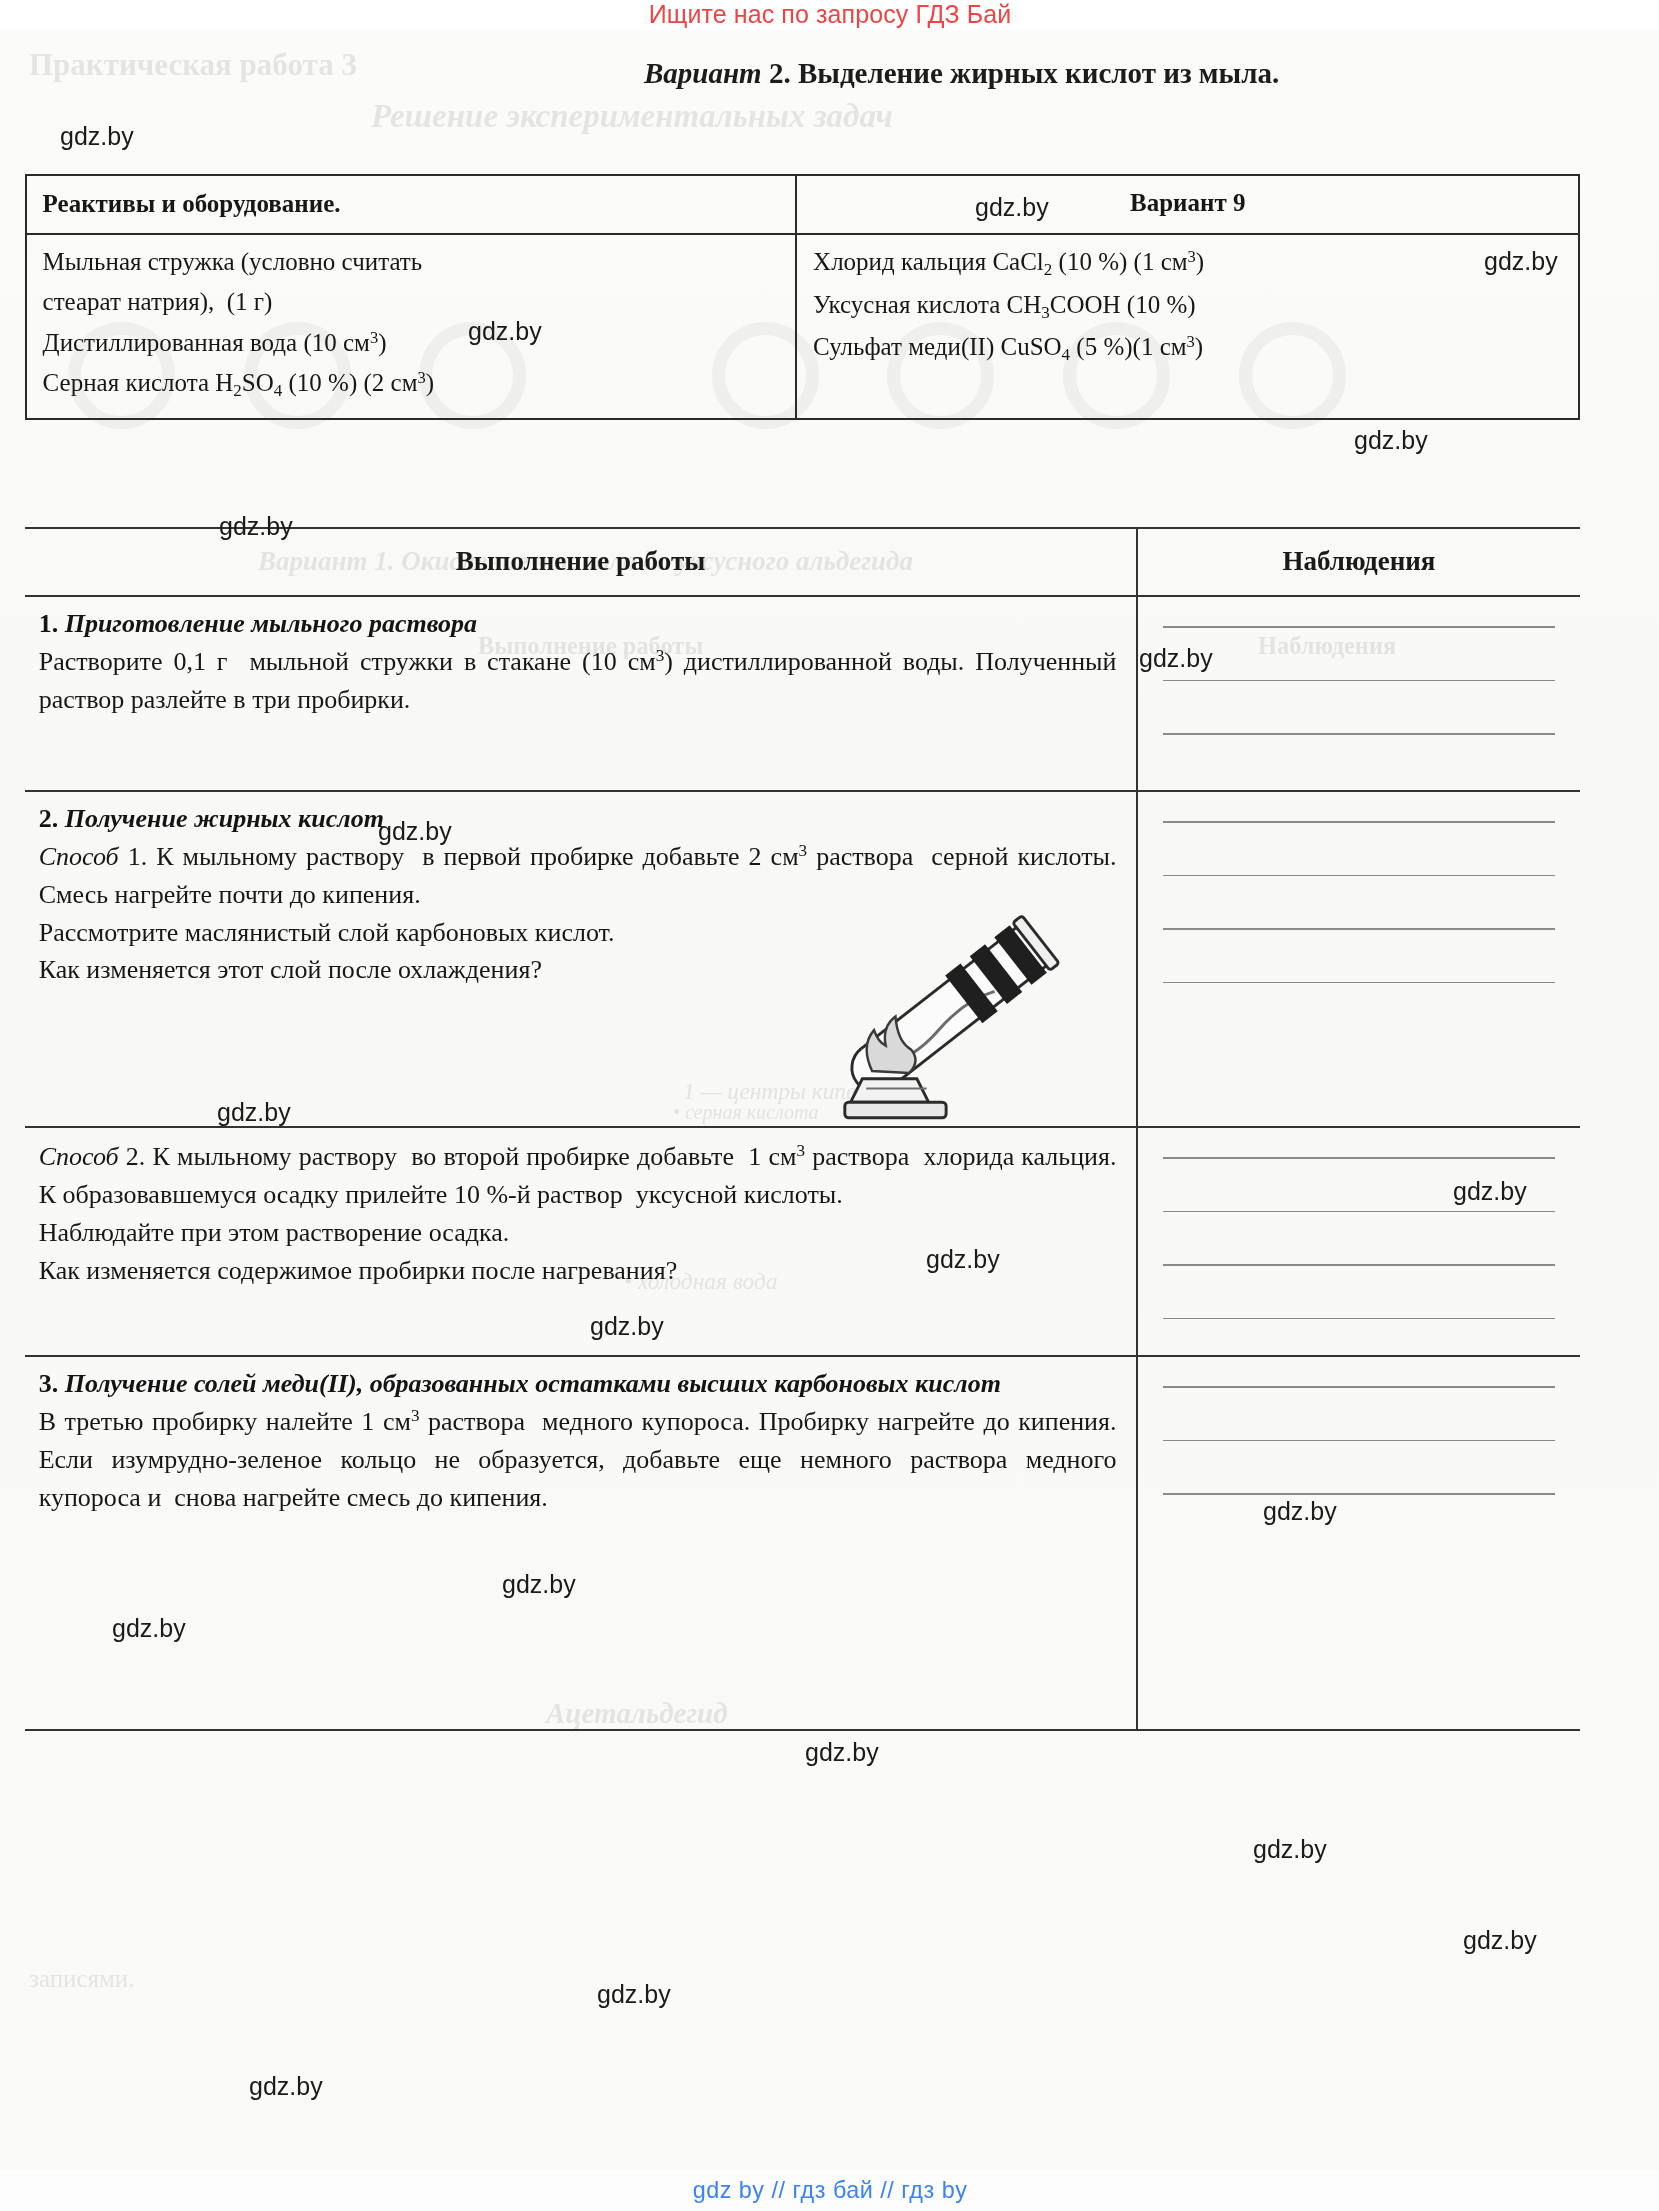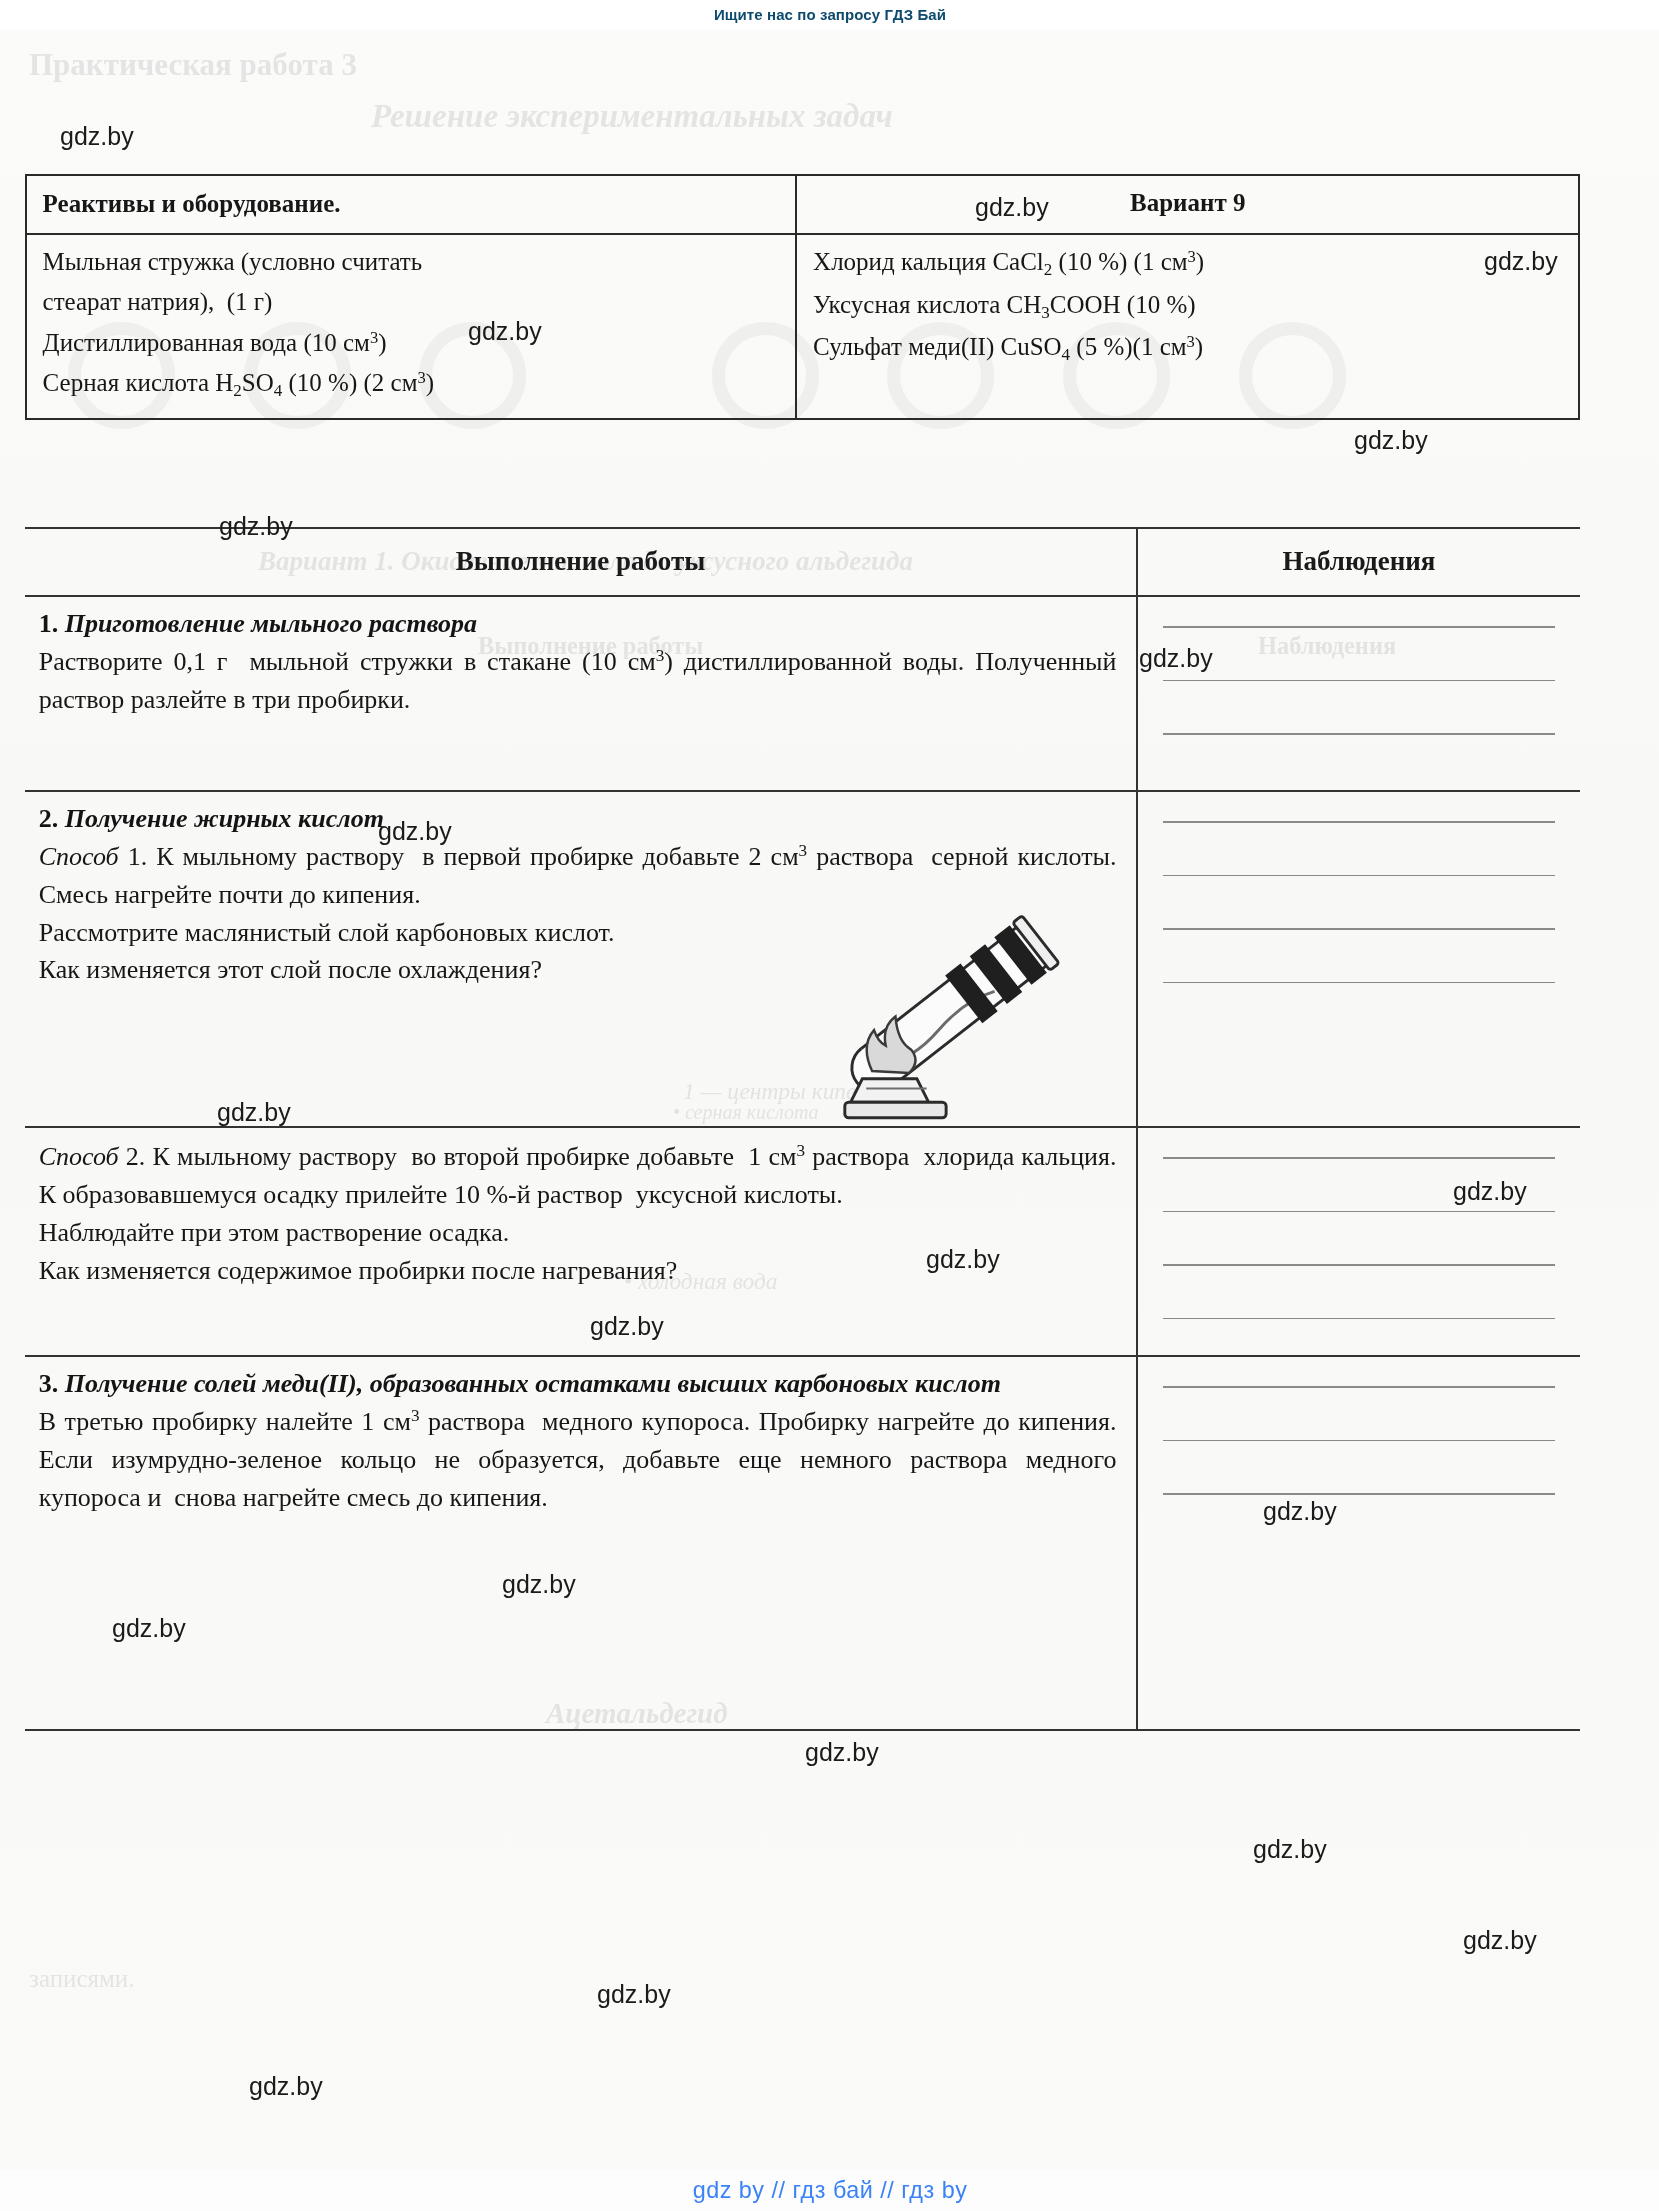--- a/index.html
+++ b/index.html
@@ -22,24 +22,24 @@
     position: absolute;
     left: 0; top: 0;
     width: 1660px;
     height: 29px;
     background: #ffffff;
     display: flex;
     align-items: center;
     justify-content: center;
   }
   .promo-text {
-    color: #0c4a6e;
+    color: #ef4444;
     font-family: "Liberation Sans", sans-serif;
-    font-size: 15px;
-    font-weight: 700;
+    font-size: 25px;
+    font-weight: 400;
     letter-spacing: 0.1px;
   }
 
   
   .scan {
     position: absolute;
     left: 0; top: 29px;
     width: 1660px;
     height: 2141px;
     background:
@@ -238,20 +238,25 @@
       <div class="ghost it bd" style="left: 258px; top: 546px; font-size: 27px;">Вариант 1.   Окисление этанола  до уксусного альдегида</div>
       <div class="ghost bd" style="left: 478px; top: 632px; font-size: 24.4px;">Выполнение работы</div>
       <div class="ghost bd" style="left: 1258px; top: 632px; font-size: 24.4px;">Наблюдения</div>
       <div class="ghost it" style="left: 683px; top: 1078px; font-size: 23.4px;">1 — центры кипения</div>
       <div class="ghost it" style="left: 673px; top: 1101px; font-size: 20px;">• серная кислота</div>
       <div class="ghost it" style="left: 624px; top: 1268px; font-size: 23.4px;">• холодная вода</div>
       <div class="ghost it bd" style="left: 546px; top: 1697px; font-size: 29px;">Ацетальдегид</div>
       <div class="ghost " style="left: 29px; top: 1965px; font-size: 25px;">записями.</div>
     </div>
 
+  <div class="doc-title">
+    <span class="var">Вариант</span>
+    <span>2.</span>
+    <span>Выделение жирных кислот из мыла.</span>
+  </div>
 
   <table class="reagents">
     <tbody>
         <tr>
       <td class="hdr c-left">Реактивы и оборудование.</td>
       <td class="hdr-c c-right">Вариант 9</td>
     </tr>
     <tr>
       <td class="c-left">
         <ul>

